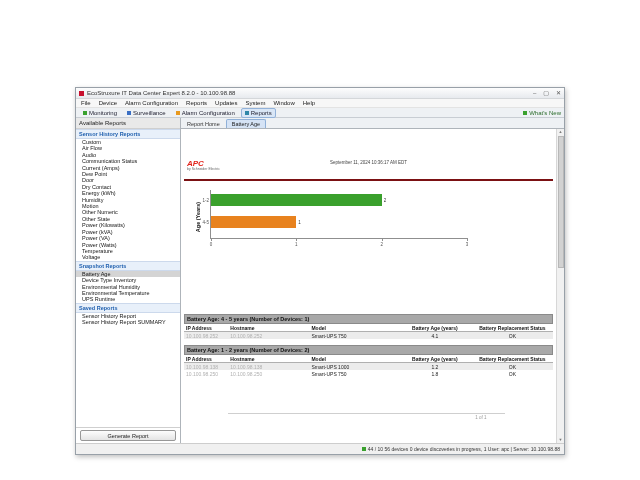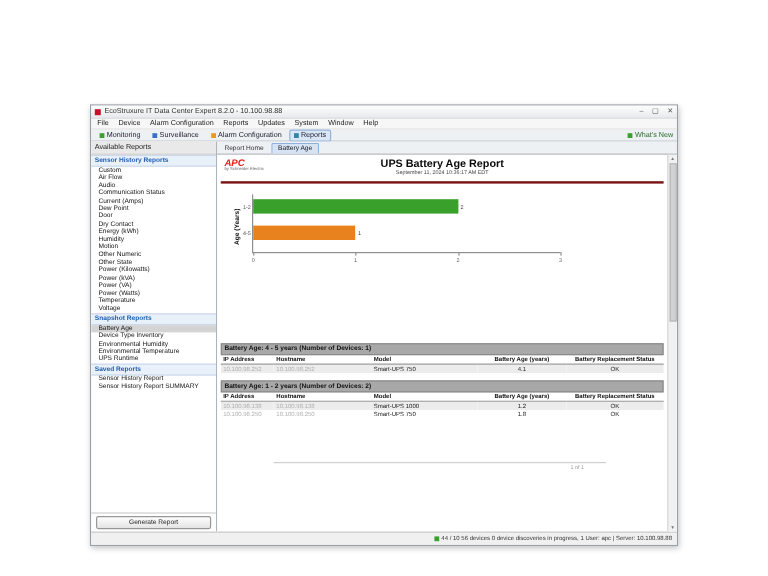--- a/index.html
+++ b/index.html
@@ -40,21 +40,21 @@
                 border:1px solid #979797;border-radius:2px;background:linear-gradient(#fdfdfd,#e4e4e4);
                 padding:1.5px 0;box-sizing:border-box;}
   
   .report-area{flex:1;display:flex;flex-direction:column;min-width:0;background:#eef1f4;}
   .report-tabs{height:10px;flex:0 0 auto;display:flex;align-items:flex-end;gap:3px;
                padding-left:3px;font-size:5.5px;border-bottom:1px solid #aeb4ba;}
   .report-home{padding:1px 3px;color:#333;}
   .report-tab{background:#d5e3f5;border:1px solid #8fb0d8;border-bottom:none;
               border-radius:2px 2px 0 0;padding:1px 5px;color:#1a1a1a;}
   .report-body{flex:1;display:flex;min-height:0;background:#ffffff;}
-  .page{flex:1;min-width:0;position:relative;padding:3px 3px 0 3px;overflow:hidden;}
+  .page{flex:1;min-width:0;position:relative;padding:3px 3px 0 3px;overflow:hidden;margin-top:28px;}
   .scrollbar{width:7px;flex:0 0 auto;background:#f1f1f1;border-left:1px solid #d7d7d7;
              display:flex;flex-direction:column;align-items:center;position:relative;}
   .scroll-arrow{font-size:4px;color:#7a7a7a;line-height:6px;height:6px;}
   .scroll-thumb{position:absolute;top:7px;left:1px;width:4px;height:130px;background:#d2d2d2;
                 border:1px solid #b8b8b8;}
   .scroll-arrow.down{position:absolute;bottom:0;}
   
   .page-header{position:relative;height:17px;}
   .apc-logo{position:absolute;left:3px;top:0;}
   .apc-text{color:#e2231a;font-weight:bold;font-style:italic;font-size:8px;line-height:7px;}
@@ -190,21 +190,20 @@
       </div>
 
       <div class="report-body">
         <div class="page">
 
           <div class="page-header">
             <div class="apc-logo">
               <div class="apc-text">APC</div>
               <div class="apc-sub">by Schneider Electric</div>
             </div>
-            <div class="report-title">UPS Battery Age Report</div>
             <div class="report-date">September 11, 2024 10:36:17 AM EDT</div>
           </div>
           <div class="header-rule"></div>
 
           <div class="chart">
             <span class="ylabel">Age (Years)</span>
             <div class="plot">
                 <div class="bar" style="width: 66.6667%; top: 4px; background: rgb(58, 160, 44);"></div>
                 <span class="cat-label" style="top: 7.5px;">1-2</span>
                 <span class="val-label" style="left: calc(66.6667% + 2px); top: 7.5px;">2</span>

